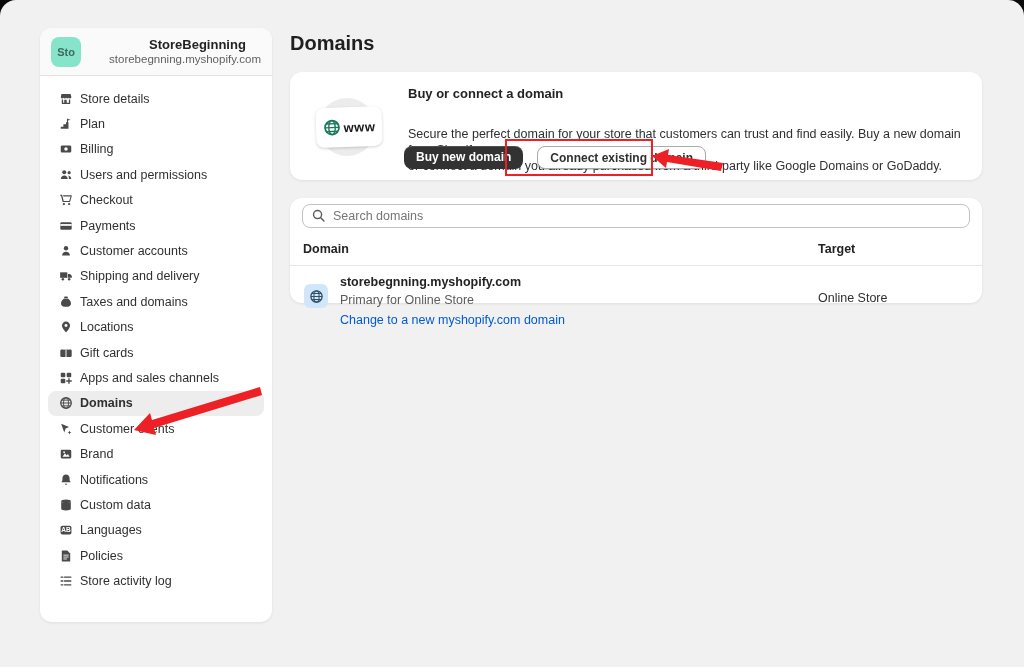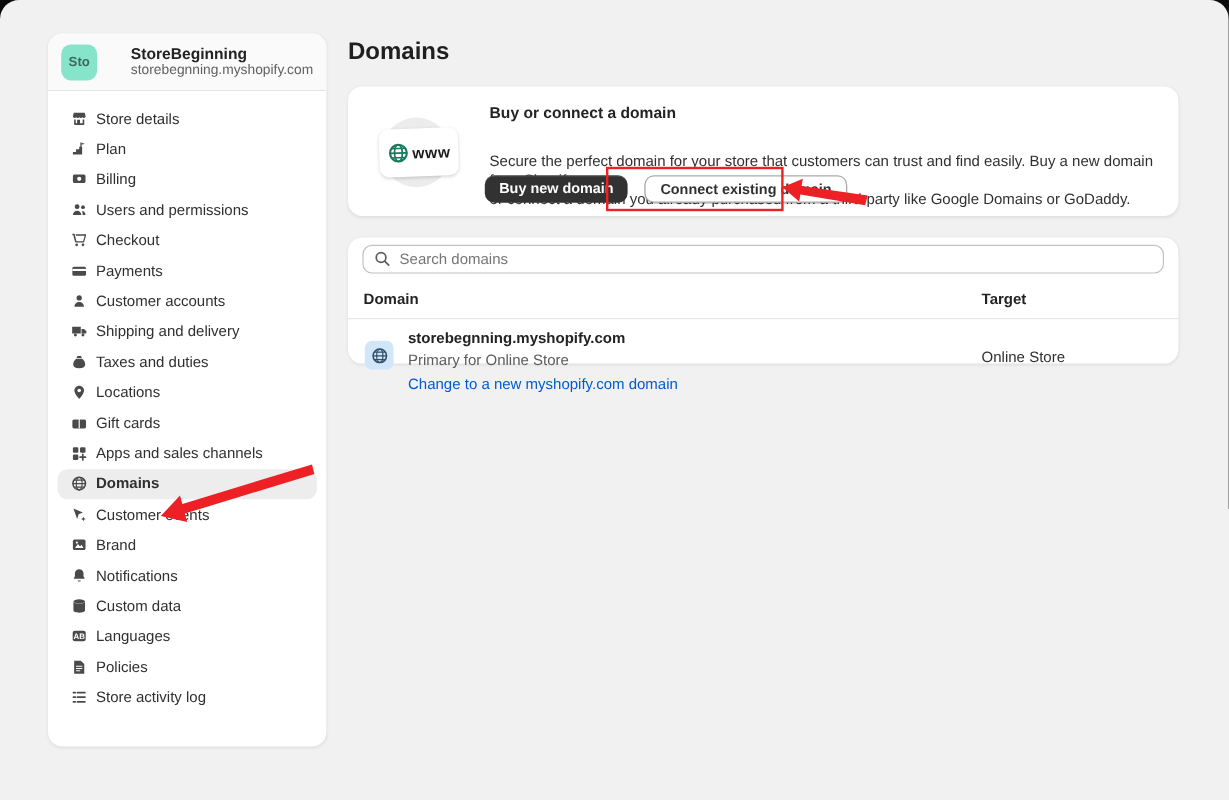--- a/index.html
+++ b/index.html
@@ -3,21 +3,21 @@
 <meta charset="utf-8">
 <style>
   html,body{margin:0;padding:0;background:#0a0a0a;}
   body{font-family:"Liberation Sans","DejaVu Sans",sans-serif;-webkit-font-smoothing:antialiased;}
   .screen{position:relative;width:1024px;height:667px;background:#f1f1f1;overflow:hidden;border-radius:16px 16px 0 0;}
 
   
   .sidebar{position:absolute;left:40px;top:28px;width:232px;height:594px;background:#fff;border-radius:12px;box-shadow:0 1px 3px rgba(0,0,0,.08);}
   .store-header{display:flex;align-items:center;gap:28px;padding:8px 12px;height:31px;background:#fafafa;border-bottom:1px solid #e3e3e3;border-radius:12px 12px 0 0;justify-content:center;}
   .avatar{width:30px;height:30px;border-radius:8px;background:var(--avatar-bg,#85e4c9);color:#3c6b5c;font-size:11px;font-weight:bold;display:flex;align-items:center;justify-content:center;flex:0 0 auto;}
-  .store-name{font-size:13px;font-weight:bold;color:#232323;line-height:15px;}
+  .store-name{font-size:13px;font-weight:bold;color:#232323;line-height:15px;margin-left:40px;}
   .store-domain{font-size:11.5px;color:#616161;line-height:14px;}
   .nav{padding:10px 8px 0 8px;}
   .nav-item{display:flex;align-items:center;height:25.4px;padding:0 8px 0 10px;border-radius:8px;cursor:pointer;}
   .nav-item.selected{background:#ededed;}
   .nav-item.selected .nav-label{font-weight:bold;}
   .nav-icon{width:16px;height:16px;margin-right:6px;color:#4a4a4a;flex:0 0 auto;display:flex;align-items:center;justify-content:center;}
   .nav-icon svg{width:14px;height:14px;}
   .nav-label{font-size:12.5px;color:#303030;white-space:nowrap;}
 
   
@@ -151,21 +151,21 @@
           </span>
           <span class="nav-label">Shipping and delivery</span>
         </div>
         <div class="nav-item">
           <span class="nav-icon">
             <svg viewBox="0 0 16 16" fill="currentColor">
               <path d="M6.4 1.8h3.2l1 2.1H5.4z"></path>
               <path d="M5.1 4.6h5.8c1.7 1.3 2.8 3.2 2.8 5.3 0 2.3-1.9 3.6-5.7 3.6S2.3 12.2 2.3 9.9c0-2.1 1.1-4 2.8-5.3z"></path>
             </svg>
           </span>
-          <span class="nav-label">Taxes and duties</span>
+          <span class="nav-label">Taxes and domains</span>
         </div>
         <div class="nav-item">
           <span class="nav-icon">
             <svg viewBox="0 0 16 16" fill="currentColor">
               <path d="M8 1.6c2.5 0 4.6 2.1 4.6 4.6C12.6 9.5 8 14.2 8 14.2S3.4 9.5 3.4 6.2C3.4 3.7 5.5 1.6 8 1.6z"></path>
               <circle cx="8" cy="6.2" r="1.7" fill="#fff"></circle>
             </svg>
           </span>
           <span class="nav-label">Locations</span>
         </div>

